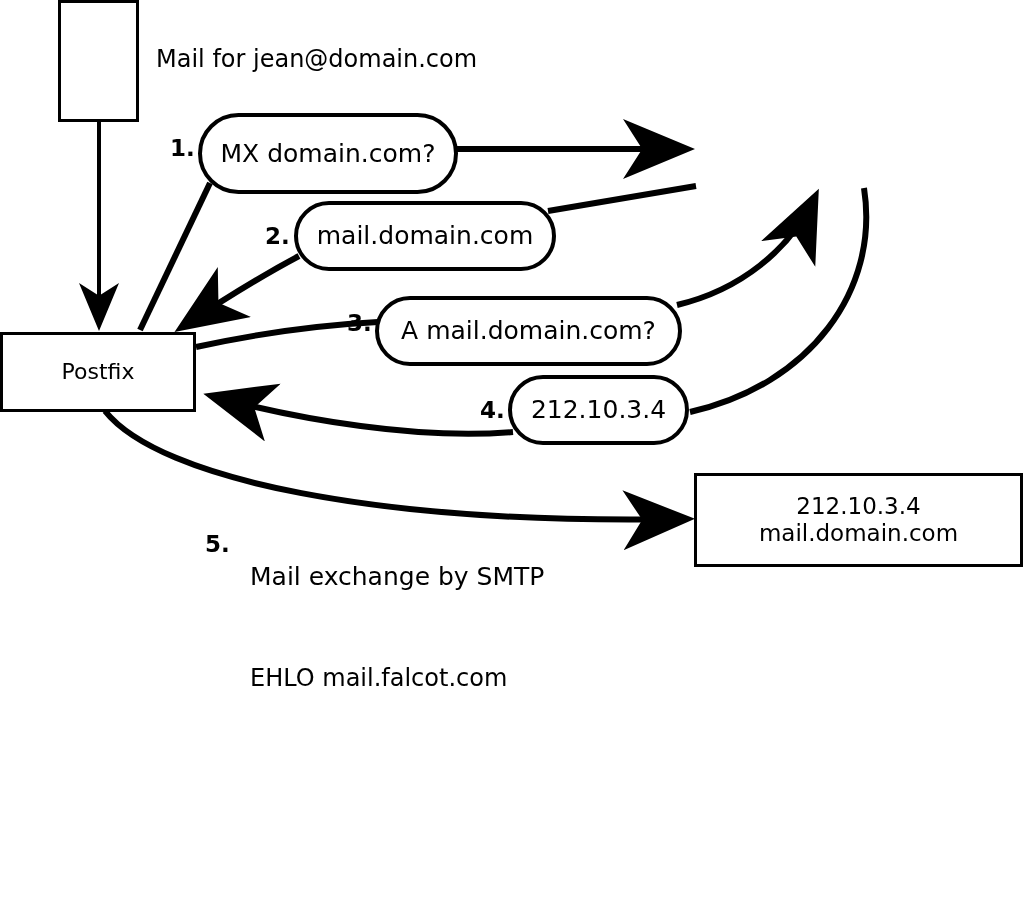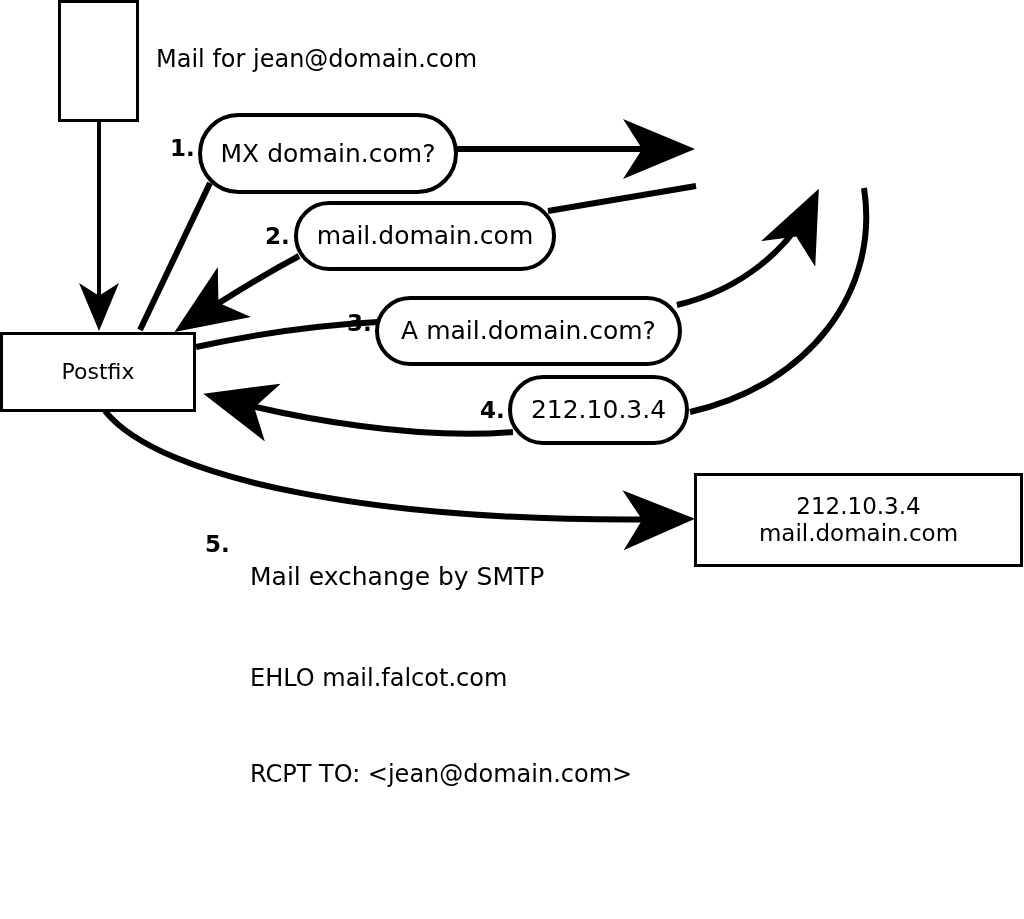--- a/index.html
+++ b/index.html
@@ -118,21 +118,20 @@
   <div class="step-num" style="left:347px; top:310px; font-size:23px;">3.</div>
   <div class="step-num" style="left:480px; top:397px; font-size:23px;">4.</div>
   <div class="step-num" style="left:205px; top:531px; font-size:23px;">5.</div>
 
   <div class="free-text" style="left:156px; top:44px; font-size:24px;">Mail for jean@domain.com</div>
 
   <div class="free-text" style="left:250px; top:531px; font-size:25px;margin-top:30px;">Mail exchange by SMTP</div>
 
   <div class="free-text" style="left:250px; top:598px; font-size:24px; line-height:32px;">
     <span class="smtp-line">EHLO mail.falcot.com</span>
-    <span class="smtp-line">RCPT TO: &lt;jean@domain.com&gt;</span>
     
     
     
     
     
     
     
   </div>
 
 </div>

